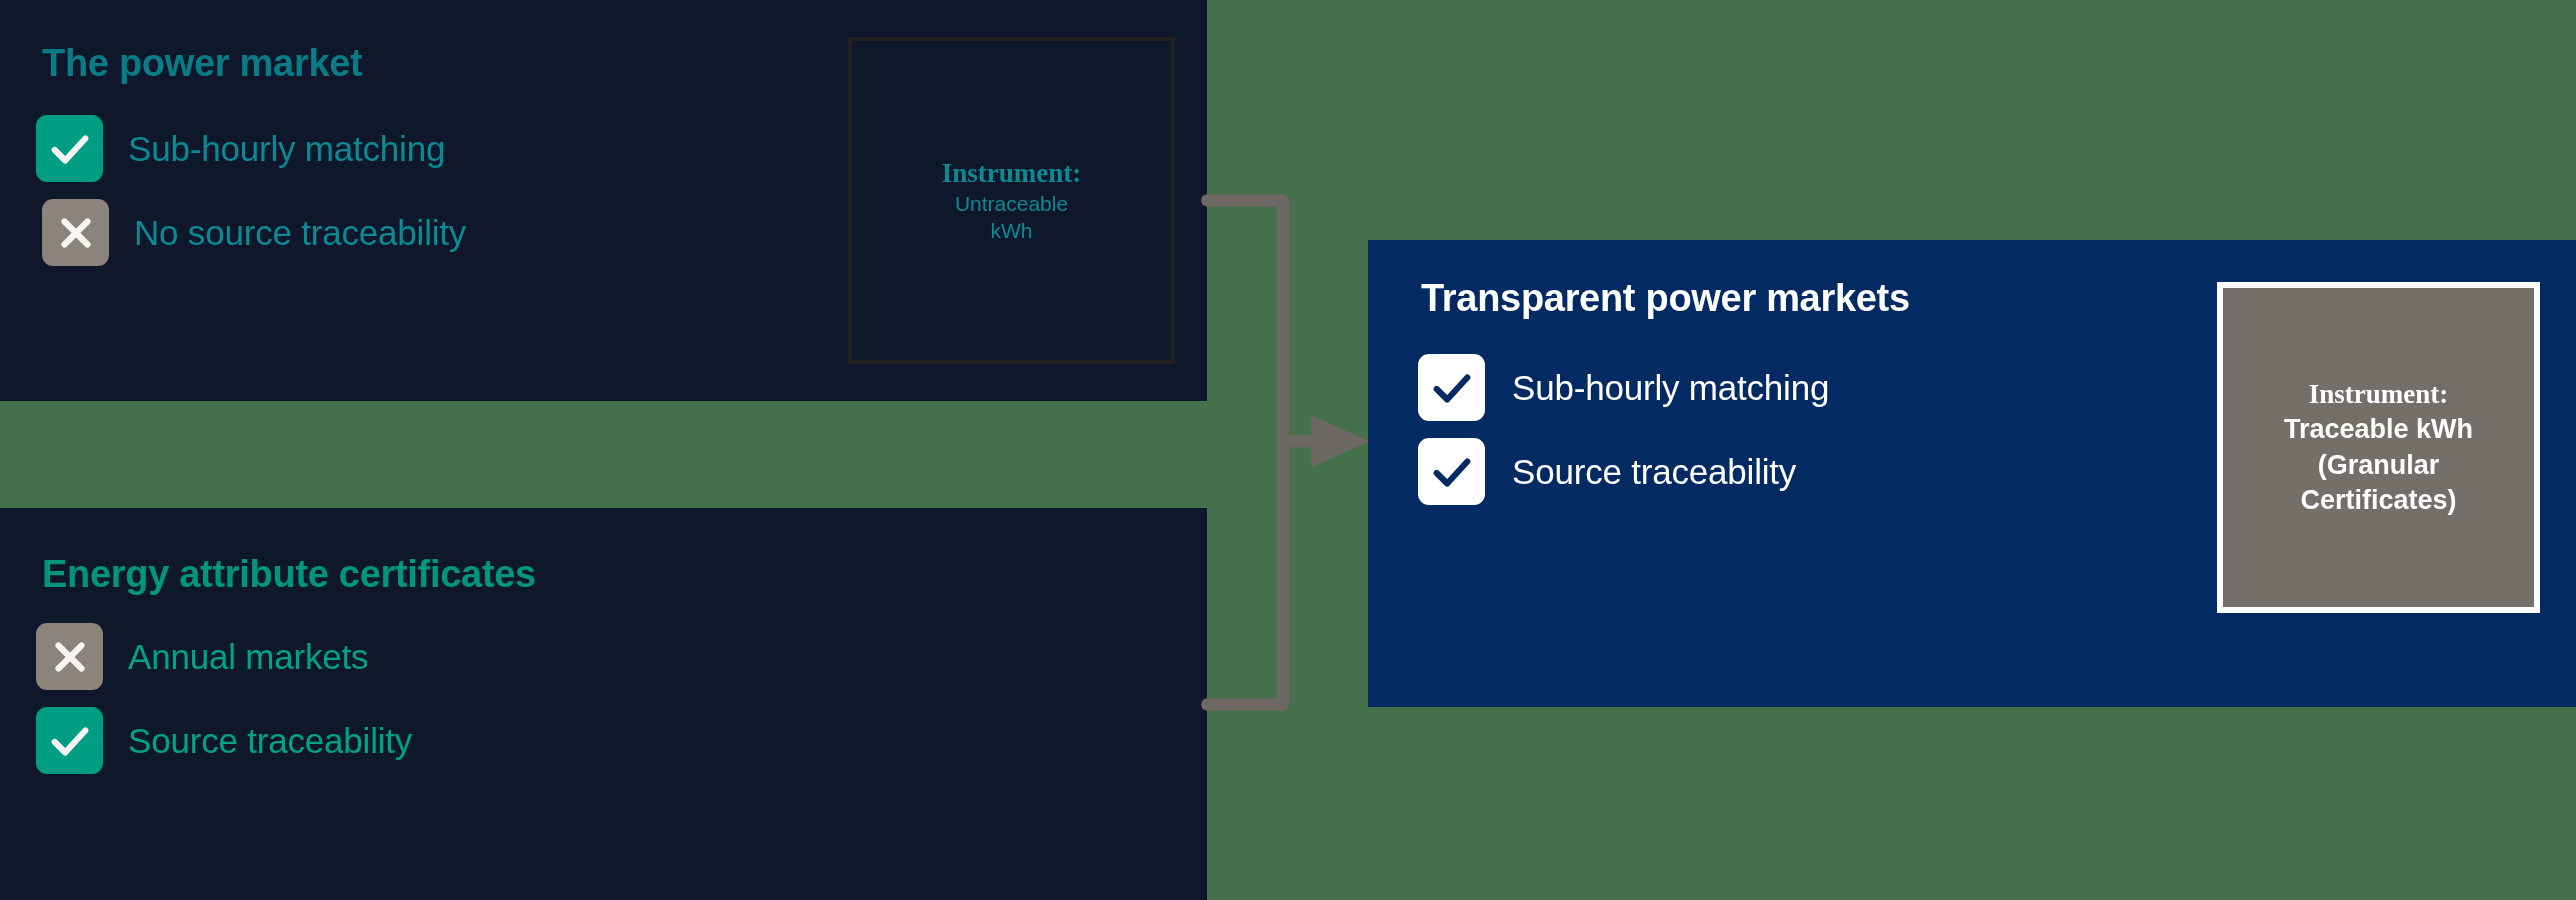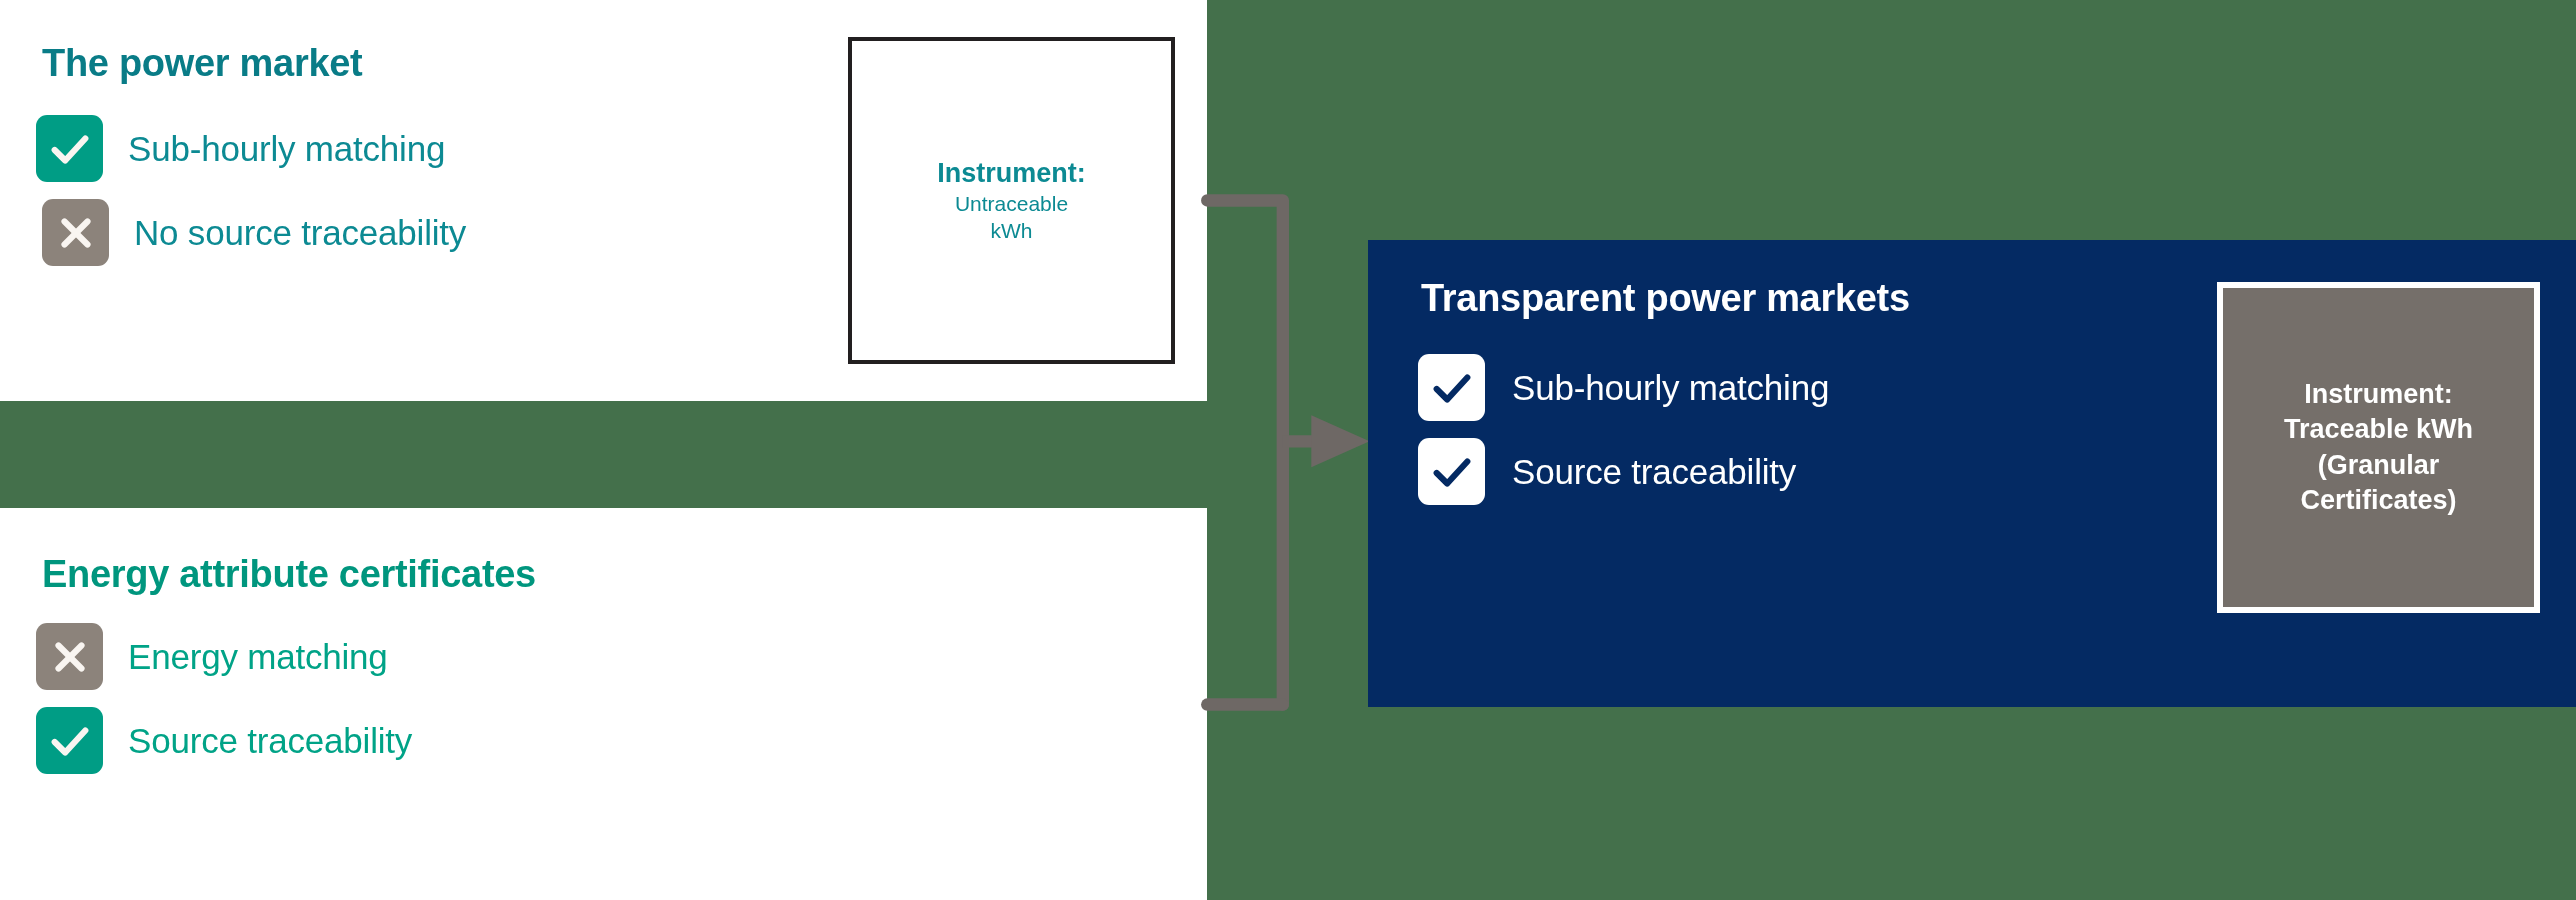--- a/index.html
+++ b/index.html
@@ -10,21 +10,21 @@
     overflow:hidden;
     position:relative;
   }
   .stage{position:absolute;inset:0;width:2576px;height:901px;}
 
   
   .card{
     position:absolute;
     left:0;
     width:1207px;
-    background:#ffffff;
+    background:#0f172a;
   }
   #card-top{top:0;height:401px;}
   #card-bottom{top:508px;height:402px;}
 
   .card-title{
     position:absolute;
     left:42px;
     font-size:38px;
     font-weight:bold;
     letter-spacing:-0.3px;
@@ -73,21 +73,21 @@
     align-items:center;
     justify-content:center;
     text-align:center;
     box-sizing:border-box;
   }
   #instr-top{
     top:37px;height:327px;
     border:4.3px solid #221F20;
   }
   .instr-lead{
-    font-size:27px;font-weight:bold;line-height:1.28;
+    font-size:27px;font-weight:bold;line-height:1.28;font-family:Liberation Serif, serif;
   }
   .instr-text{
     font-size:21px;font-weight:400;line-height:1.28;
   }
   #instr-top .instr-lead,#instr-top .instr-text{color:#0C8A93;}
 
   
   #connector{
     position:absolute;
     left:1196px;top:180px;
@@ -179,21 +179,21 @@
   <div class="card" id="card-bottom">
     <div class="card-title">Energy attribute certificates</div>
 
     <div class="feature-row row-a">
       <span class="ck no">
         <svg viewBox="0 0 24 24" fill="none" stroke="#F9F5F1" stroke-width="3.2" stroke-linecap="round" stroke-linejoin="round" aria-hidden="true">
           <line x1="6" y1="6" x2="18" y2="18"></line>
           <line x1="18" y1="6" x2="6" y2="18"></line>
         </svg>
       </span>
-      <span class="feature-label">Energy matching</span>
+      <span class="feature-label">Annual markets</span>
     </div>
 
     <div class="feature-row row-b">
       <span class="ck yes">
         <svg viewBox="0 0 24 24" fill="none" stroke="#F9F5F1" stroke-width="3.2" stroke-linecap="round" stroke-linejoin="round" aria-hidden="true">
           <polyline points="4,12.5 9.5,18 20,6.5"></polyline>
         </svg>
       </span>
       <span class="feature-label">Source traceability</span>
     </div>

